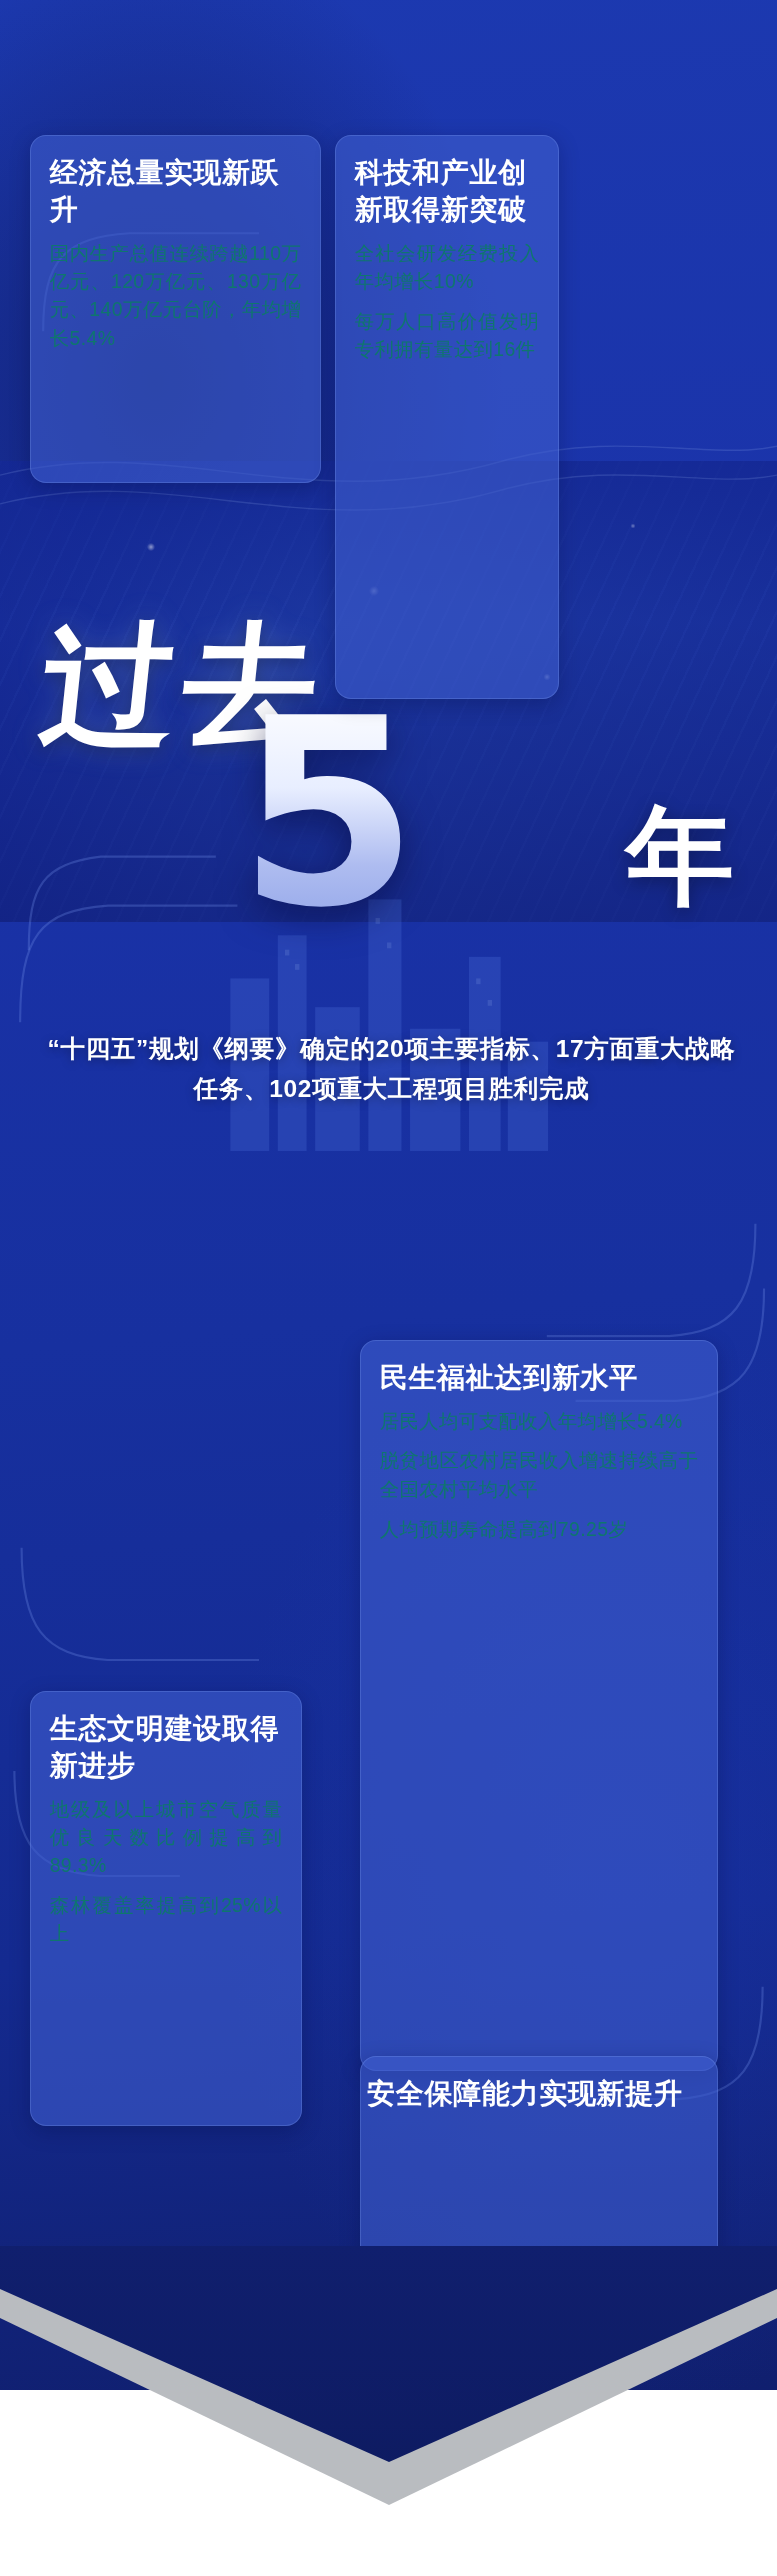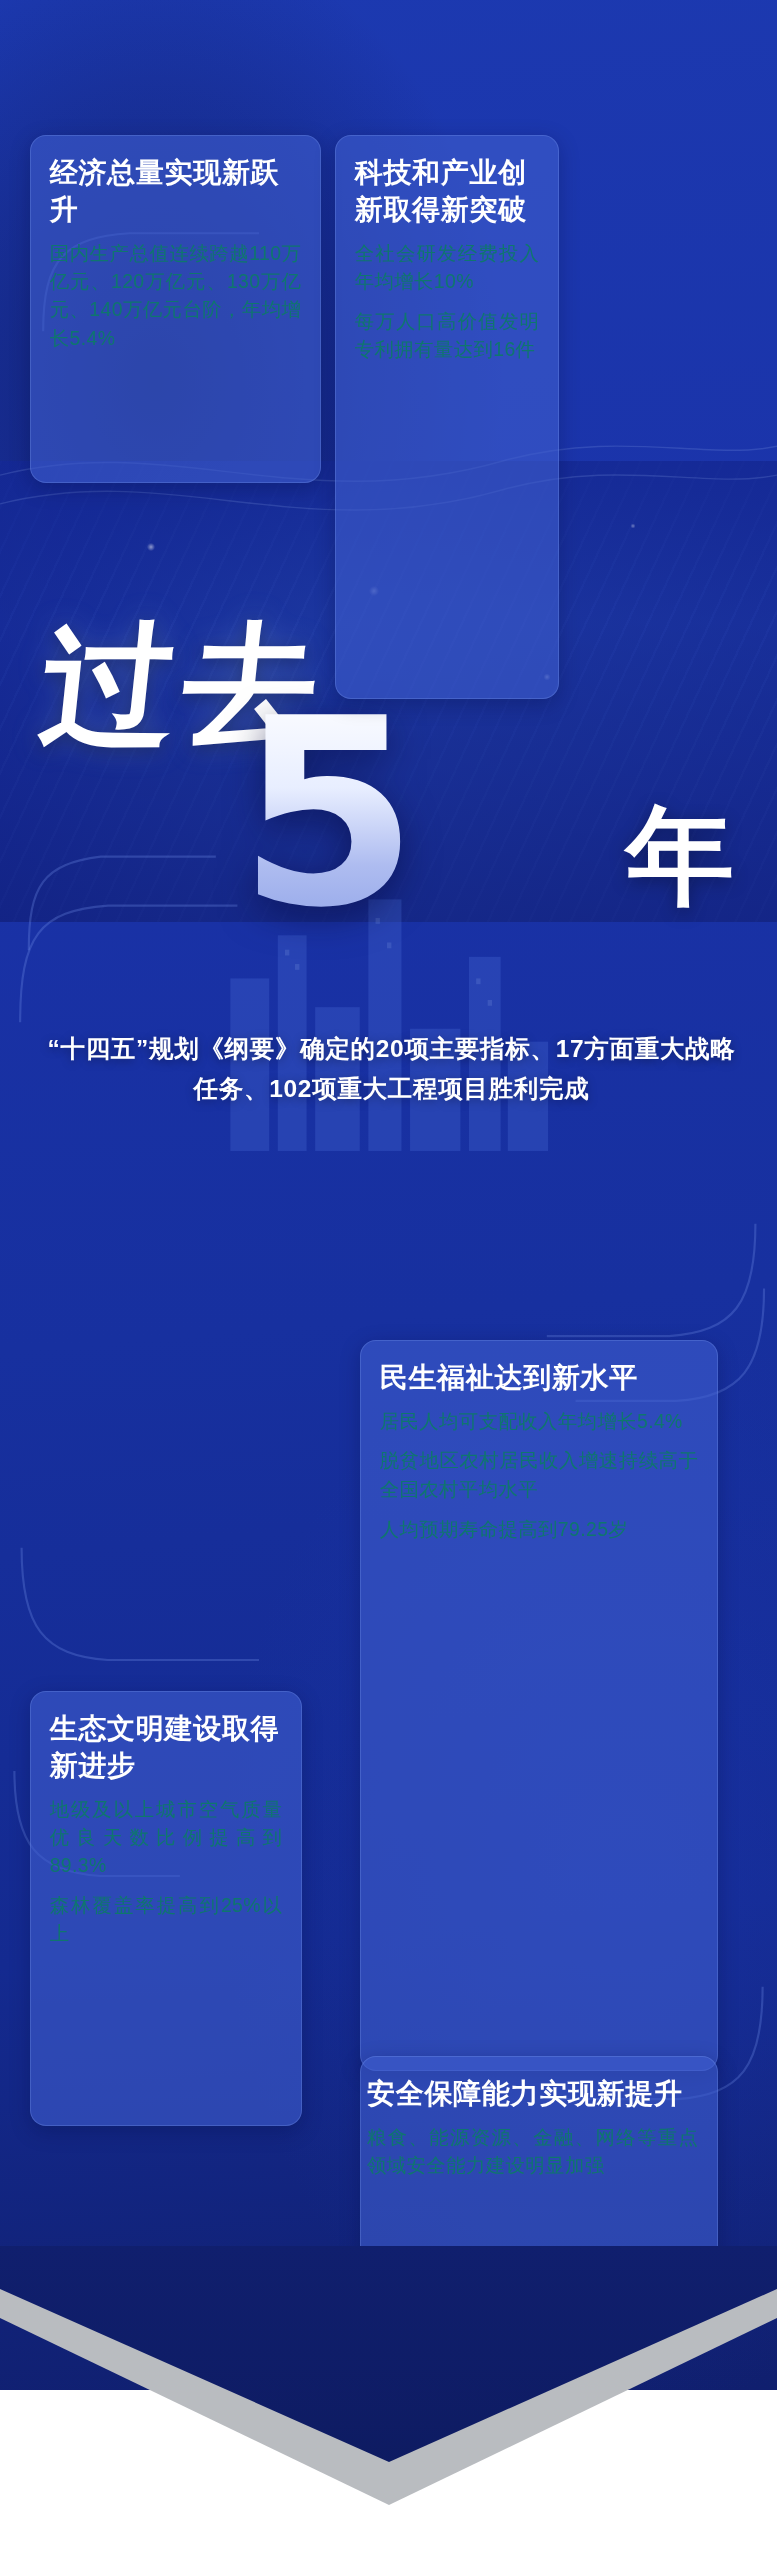--- a/index.html
+++ b/index.html
@@ -206,21 +206,20 @@
   </div>
 
   <div class="card" style="left:30px; top:1691px; width:272px; height:435px;">
     <h3>生态文明建设取得新进步</h3>
     <p>地级及以上城市空气质量优良天数比例提高到89.3%</p>
     <p>森林覆盖率提高到25%以上</p>
   </div>
 
   <div class="card" style="left:360px; top:2056px; width:358px; height:259px;padding-left:6px;">
     <h3>安全保障能力实现新提升</h3>
-    <p>粮食、能源资源、金融、网络等重点领域安全能力建设明显加强</p>
   </div>
 
   <div class="bottom-shape">
     <div class="gray-chevron"></div>
     <div class="blue-chevron"></div>
   </div>
 
 </div>
 
 

